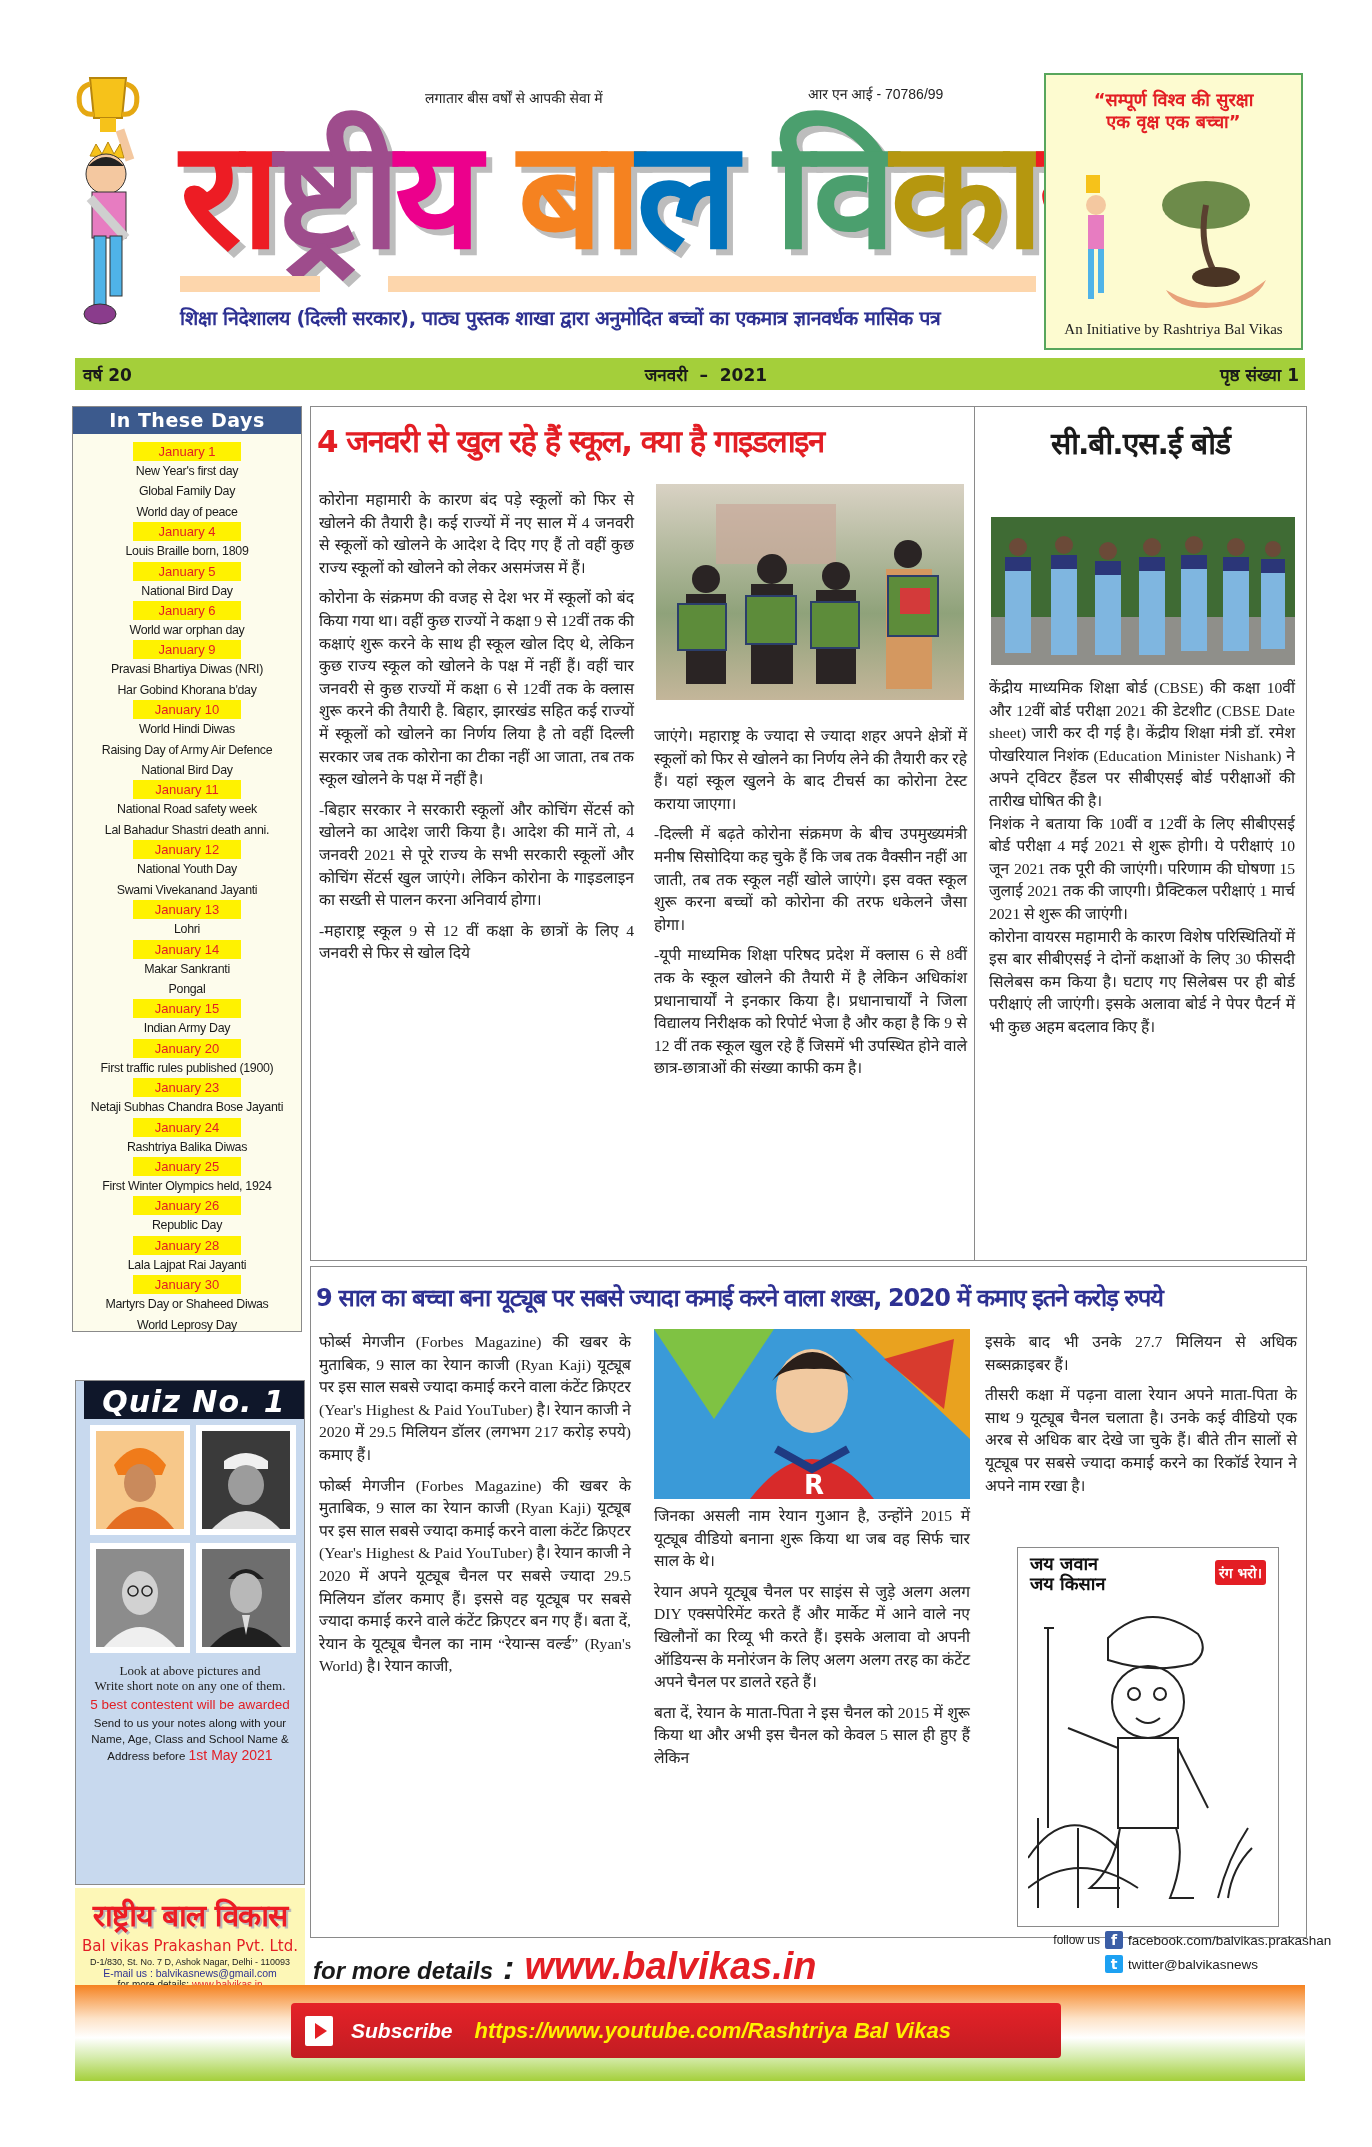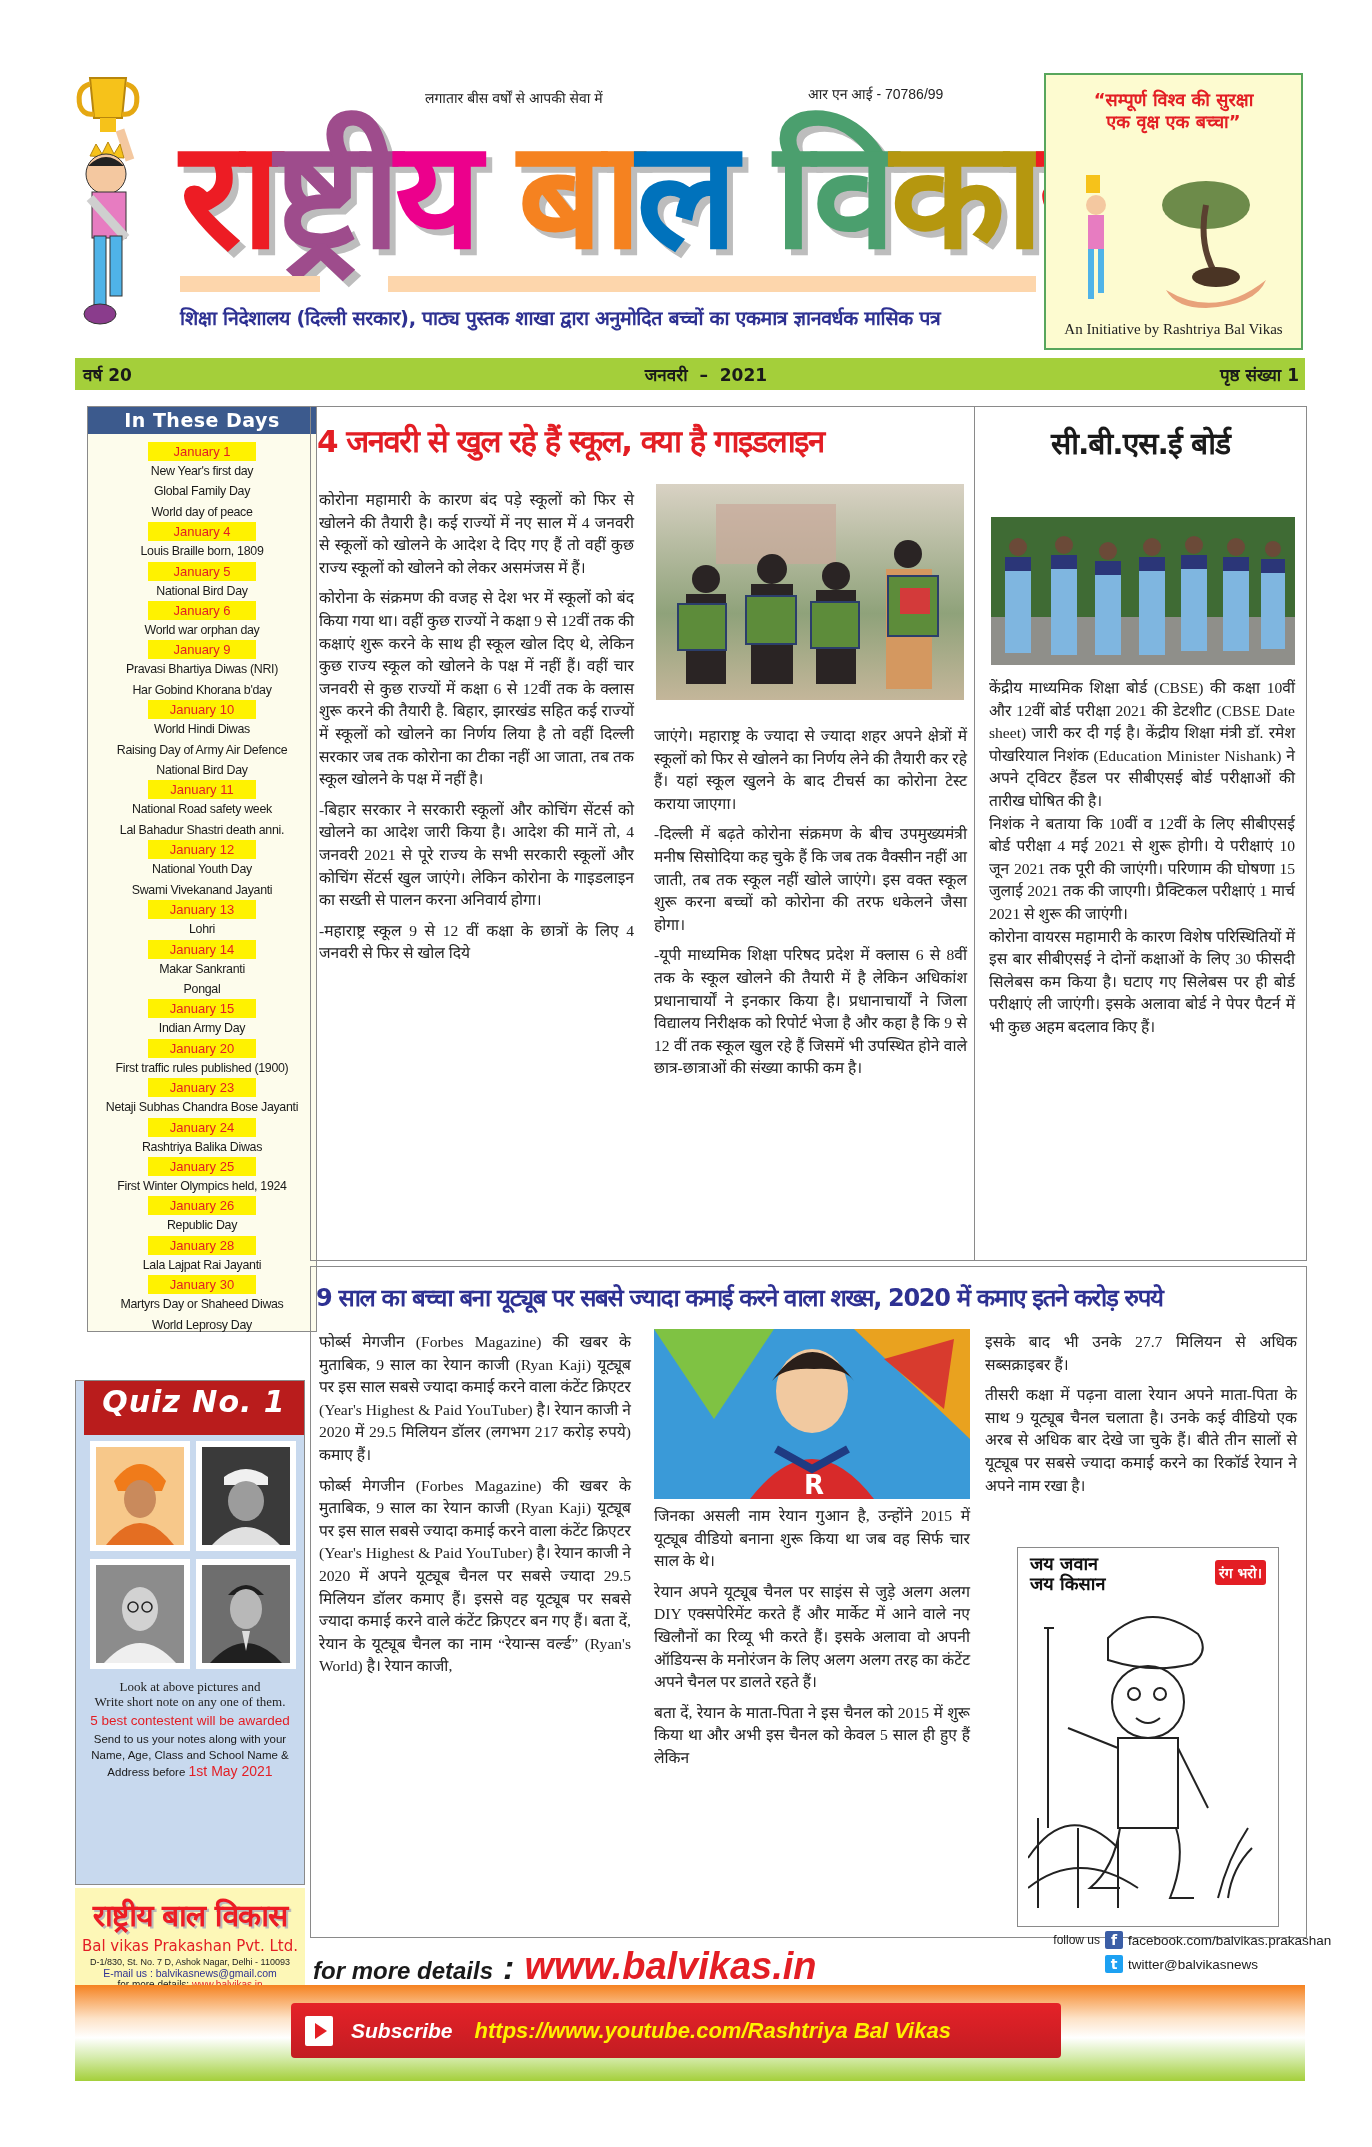--- a/index.html
+++ b/index.html
@@ -18,28 +18,28 @@
   .subtitle { position: absolute; left: 180px; top: 304px; font-family: "DejaVu Sans", sans-serif; font-weight: bold; font-size: 19.5px; color: #2e3192; letter-spacing: -0.4px; white-space: nowrap; }
   .promo-box { position: absolute; left: 1044px; top: 73px; width: 259px; height: 277px; background: #fdfbd0; border: 2px solid #58a65c; }
   .promo-quote { text-align: center; font-family: "DejaVu Sans", sans-serif; font-weight: bold; font-size: 18px; line-height: 22px; color: #e31e24; margin-top: 14px; }
   .promo-art { position: absolute; left: 20px; top: 90px; width: 220px; height: 150px; }
   .promo-caption { position: absolute; bottom: 10px; left: 0; right: 0; text-align: center; font-family: "Liberation Serif", serif; font-size: 15px; color: #222; }
 
   
   .datebar { position: absolute; left: 75px; top: 358px; width: 1230px; height: 32px; background: #a4cf3a; display: flex; align-items: center; justify-content: space-between; padding: 0 6px 0 8px; font-family: "DejaVu Sans", sans-serif; font-weight: bold; font-size: 17px; color: #1a1a1a; }
 
   
-  .days-box { position: absolute; left: 87px; top: 406px; width: 230px; height: 926px; background: #fdfcec; border: 1.5px solid #8a8a8a; }
+  .days-box { position: absolute; left: 72px; top: 406px; width: 230px; height: 926px; background: #fdfcec; border: 1.5px solid #8a8a8a; }
   .days-header { background: #3c5a8d; color: #fff; text-align: center; font-family: "DejaVu Sans", sans-serif; font-weight: bold; font-size: 19px; height: 27px; line-height: 27px; letter-spacing: 0.5px; }
   .days-list { padding-top: 8px; text-align: center; font-family: "Liberation Sans", sans-serif; }
   .day-date { display: block; width: 108px; margin: 0 auto; background: #fff200; color: #e31e24; font-size: 13px; line-height: 19px; font-stretch: condensed; }
   .day-event { display: block; font-size: 12.4px; line-height: 20.4px; color: #1a1a1a; letter-spacing: -0.3px; }
 
   .quiz-box { position: absolute; left: 75px; top: 1380px; width: 230px; height: 505px; background: #c8d9ee; border: 1.5px solid #8a8a8a; }
-  .quiz-header { background: #b91c1c; color: #fff; text-align: center; font-family: "DejaVu Sans", sans-serif; font-weight: bold; font-style: italic; font-size: 30px; height: 54px; line-height: 42px; letter-spacing: 1px; margin-left: 8px; }
+  .quiz-header { background: #0f172a; color: #fff; text-align: center; font-family: "DejaVu Sans", sans-serif; font-weight: bold; font-style: italic; font-size: 30px; height: 38px; line-height: 42px; letter-spacing: 1px; margin-left: 8px; }
   .quiz-grid { display: grid; grid-template-columns: 100px 100px; gap: 8px 6px; padding: 6px 7px 0 14px; }
   .quiz-photo { height: 110px; background: #fff; padding: 6px; }
   .quiz-photo svg { width: 100%; height: 100%; display: block; }
   .quiz-text { text-align: center; font-family: "Liberation Serif", serif; font-size: 13px; line-height: 15px; color: #222; margin-top: 10px; }
   .quiz-award { text-align: center; font-family: "Liberation Sans", sans-serif; font-size: 13.5px; color: #e31e24; margin-top: 4px; }
   .quiz-send { text-align: center; font-family: "Liberation Sans", sans-serif; font-size: 11.5px; line-height: 16px; color: #1a1a1a; margin-top: 3px; }
   .quiz-send .red { color: #e31e24; font-size: 14px; }
 
   .publisher-box { position: absolute; left: 75px; top: 1888px; width: 230px; height: 128px; background: #fdf7b7; text-align: center; border-bottom: 3px solid #f58220; }
   .pub-logo { font-family: "DejaVu Sans", sans-serif; font-weight: bold; font-size: 30px; letter-spacing: -1px; margin-top: 6px; text-shadow: 2px 2px 0 #bbb; white-space: nowrap; }

